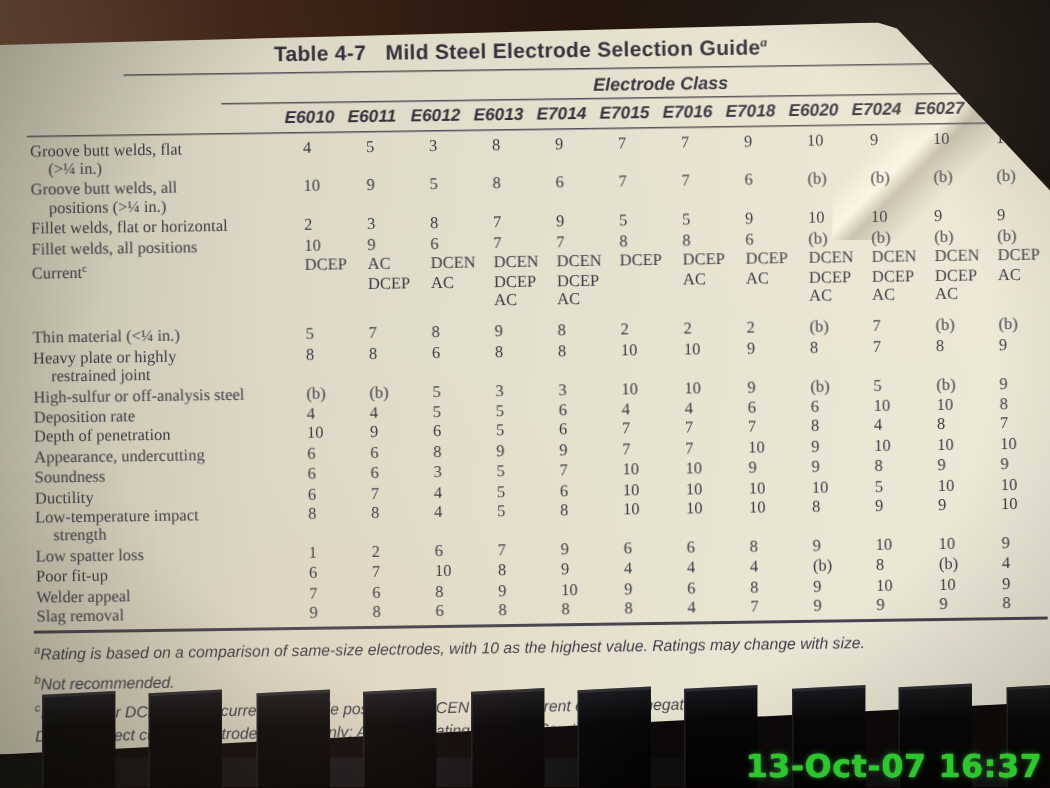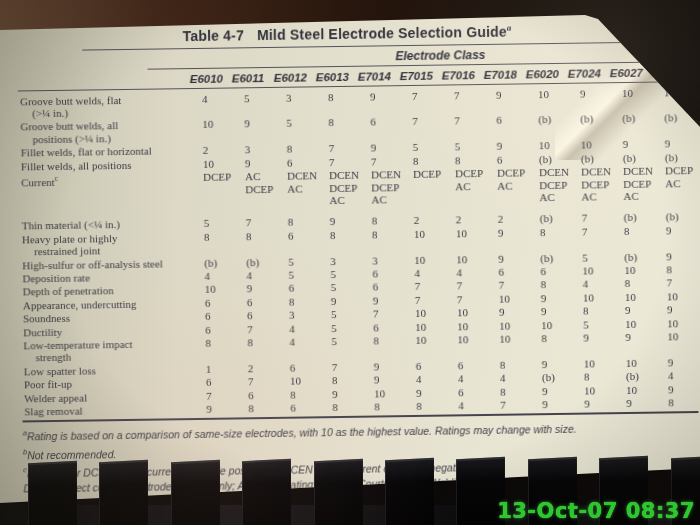--- a/index.html
+++ b/index.html
@@ -405,14 +405,14 @@
       <div class="tooth" style="left: 170.8px; top: 460.8px;"></div>
       <div class="tooth" style="left: 242.2px; top: 460.2px;"></div>
       <div class="tooth" style="left: 313.6px; top: 459.6px;"></div>
       <div class="tooth" style="left: 385px; top: 459px;"></div>
       <div class="tooth" style="left: 456.4px; top: 458.4px;"></div>
       <div class="tooth" style="left: 527.8px; top: 457.8px;"></div>
       <div class="tooth" style="left: 599.2px; top: 457.2px;"></div>
       <div class="tooth" style="left: 670.6px; top: 456.6px;"></div>
     </div>
   <div class="overlay"></div>
-  <div class="timestamp">13-Oct-07 08:37</div>
+  <div class="timestamp">13-Oct-07 16:37</div>
 </div>
 
 </body></html>

